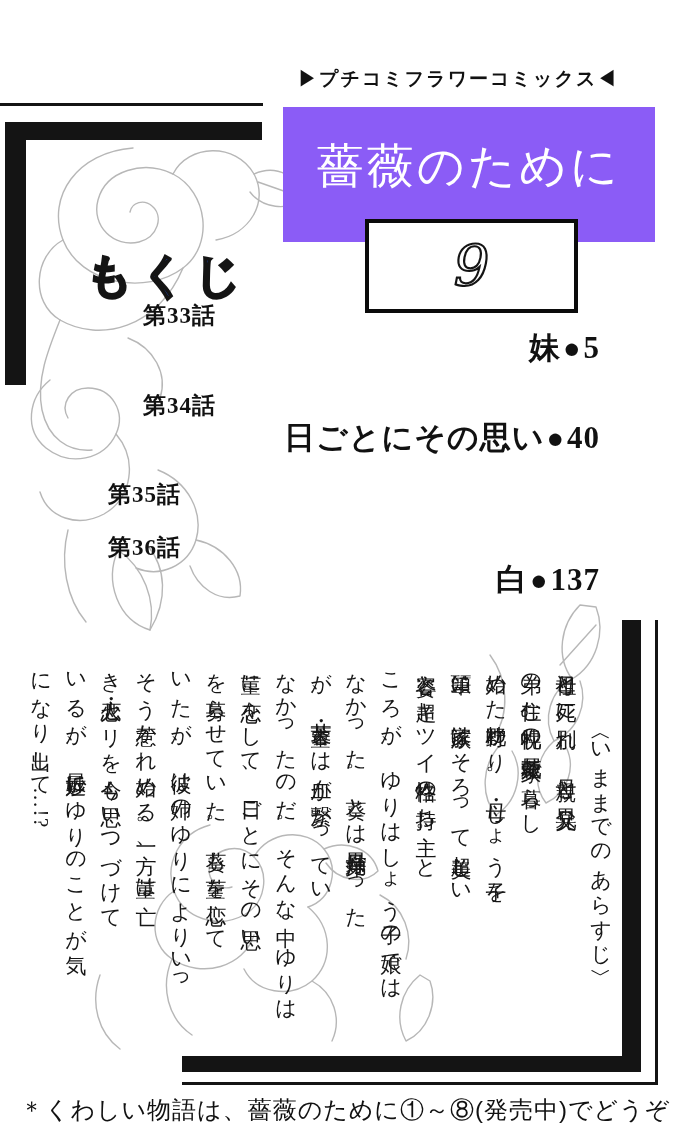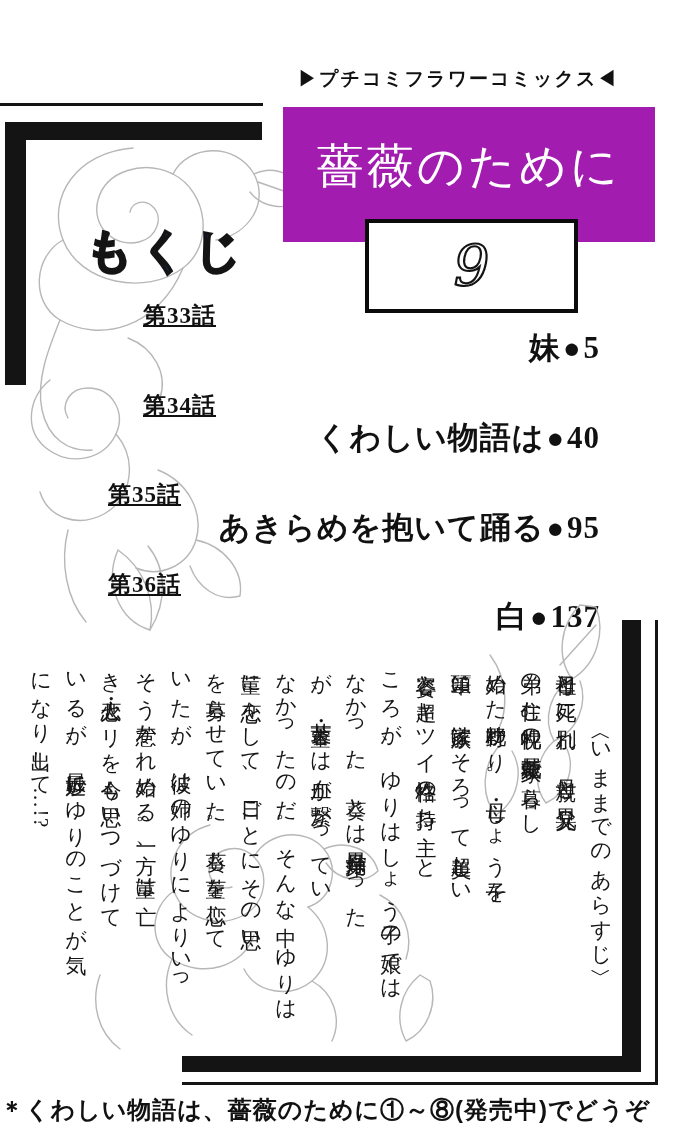--- a/index.html
+++ b/index.html
@@ -10,48 +10,47 @@
   
   .thin-rule-top{position:absolute;left:0;top:103px;width:263px;height:3px;background:#141414;}
   .bracket-h{position:absolute;left:5px;top:122px;width:257px;height:18px;background:#141414;}
   .bracket-v{position:absolute;left:5px;top:122px;width:21px;height:263px;background:#141414;}
   
   .publisher{
     position:absolute;left:298px;top:66px;width:340px;
     font-size:19px;font-weight:bold;letter-spacing:2px;white-space:nowrap;
   }
   .title-box{
-    position:absolute;left:283px;top:107px;width:372px;height:135px;background:#a21caf;
+    position:absolute;left:283px;top:107px;width:372px;height:135px;background:#8b5cf6;
     display:flex;align-items:flex-start;justify-content:center;
   }
   .title-box .title-text{
     color:#ffffff;font-size:47px;font-weight:400;letter-spacing:3px;margin-top:28px;white-space:nowrap;
   }
   .volume-box{
     position:absolute;left:365px;top:219px;width:205px;height:86px;background:#ffffff;
     border:4px solid #0b0b0b;display:flex;align-items:center;justify-content:center;
   }
   .volume-number{
     font-family:"DejaVu Serif",serif;font-style:italic;font-size:56px;line-height:1;
     color:#ffffff;-webkit-text-stroke:2.2px #141414;
   }
   
   .toc-heading{
-    position:absolute;left:86px;top:220px;margin:0;
+    position:absolute;left:86px;top:245px;margin:0;
     font-family:"DejaVu Sans",sans-serif;font-size:46px;font-weight:bold;letter-spacing:7px;
     color:#1d4ed8;-webkit-text-stroke:2.4px #141414;white-space:nowrap;
   }
   .chapters{position:absolute;left:0;top:303px;width:600px;}
   .chapter{margin-bottom:26px;}
   .chapter.indent-a{margin-left:143px;}
   .chapter.indent-b{margin-left:108px;}
   .ch-label{
     font-family:"Liberation Serif",serif;font-size:23px;font-weight:600;line-height:1.15;
     letter-spacing:1px;
-    text-decoration:underline;
   }
   .ch-title{
     font-family:"Liberation Serif",serif;font-size:31px;font-weight:600;line-height:1.2;
     letter-spacing:1px;white-space:nowrap;text-align:right;
   }
   .ch-title .dot{font-size:29px;padding:0 2px;}
   
   .syn-bar-right{position:absolute;left:622px;top:620px;width:19px;height:452px;background:#141414;}
   .syn-line-right{position:absolute;left:655px;top:620px;width:3px;height:465px;background:#141414;}
   .syn-bar-bottom{position:absolute;left:182px;top:1056px;width:459px;height:16px;background:#141414;}
@@ -60,22 +59,22 @@
   .synopsis{
     position:absolute;left:22px;top:658px;width:596px;height:404px;
     writing-mode:vertical-rl;-webkit-writing-mode:vertical-rl;
     font-family:"Liberation Serif",serif;font-size:21px;color:#161616;
     white-space:nowrap;
   }
   .syn-col{line-height:35px;letter-spacing:1.5px;}
   .syn-head{padding-top:68px;}
   
   .footer-note{
-    position:absolute;left:0;top:1094px;width:580px;text-align:center;
-    font-size:24px;font-weight:bold;letter-spacing:1px;white-space:nowrap;
+    position:absolute;left:0;top:1094px;width:690px;text-align:center;
+    font-size:24px;font-weight:normal;letter-spacing:1px;white-space:nowrap;
   }
   
   .art{position:absolute;pointer-events:none;}
   .art path{fill:none;stroke:#b7b7b7;stroke-width:1.4;stroke-linecap:round;stroke-linejoin:round;}
 </style>
 </head>
 <body>
 
 <div class="page">
 
@@ -110,25 +109,24 @@
 
   <h1 class="toc-heading">もくじ</h1>
 
   <div class="chapters">
     <div class="chapter indent-a">
       <div class="ch-label">第33話</div>
       <div class="ch-title"><span>妹</span><span class="dot">●</span><span>5</span></div>
     </div>
     <div class="chapter indent-a">
       <div class="ch-label">第34話</div>
-      <div class="ch-title"><span>くわしい物語は</span><span class="dot">●</span><span>40</span></div>
+      <div class="ch-title"><span>日ごとにその思い</span><span class="dot">●</span><span>40</span></div>
     </div>
     <div class="chapter indent-b">
       <div class="ch-label">第35話</div>
-      <div class="ch-title"><span>あきらめを抱いて踊る</span><span class="dot">●</span><span>95</span></div>
     </div>
     <div class="chapter indent-b">
       <div class="ch-label">第36話</div>
       <div class="ch-title"><span>白</span><span class="dot">●</span><span>137</span></div>
     </div>
   </div>
 
   <svg class="art" style="left:20px;top:595px;" width="625" height="470" viewBox="0 0 625 470">
     <path d="M560 10 C540 30 536 62 552 84 C576 70 586 38 576 12 Z"></path>
     <path d="M552 84 C530 96 522 124 534 146 C558 136 568 108 560 86"></path>

